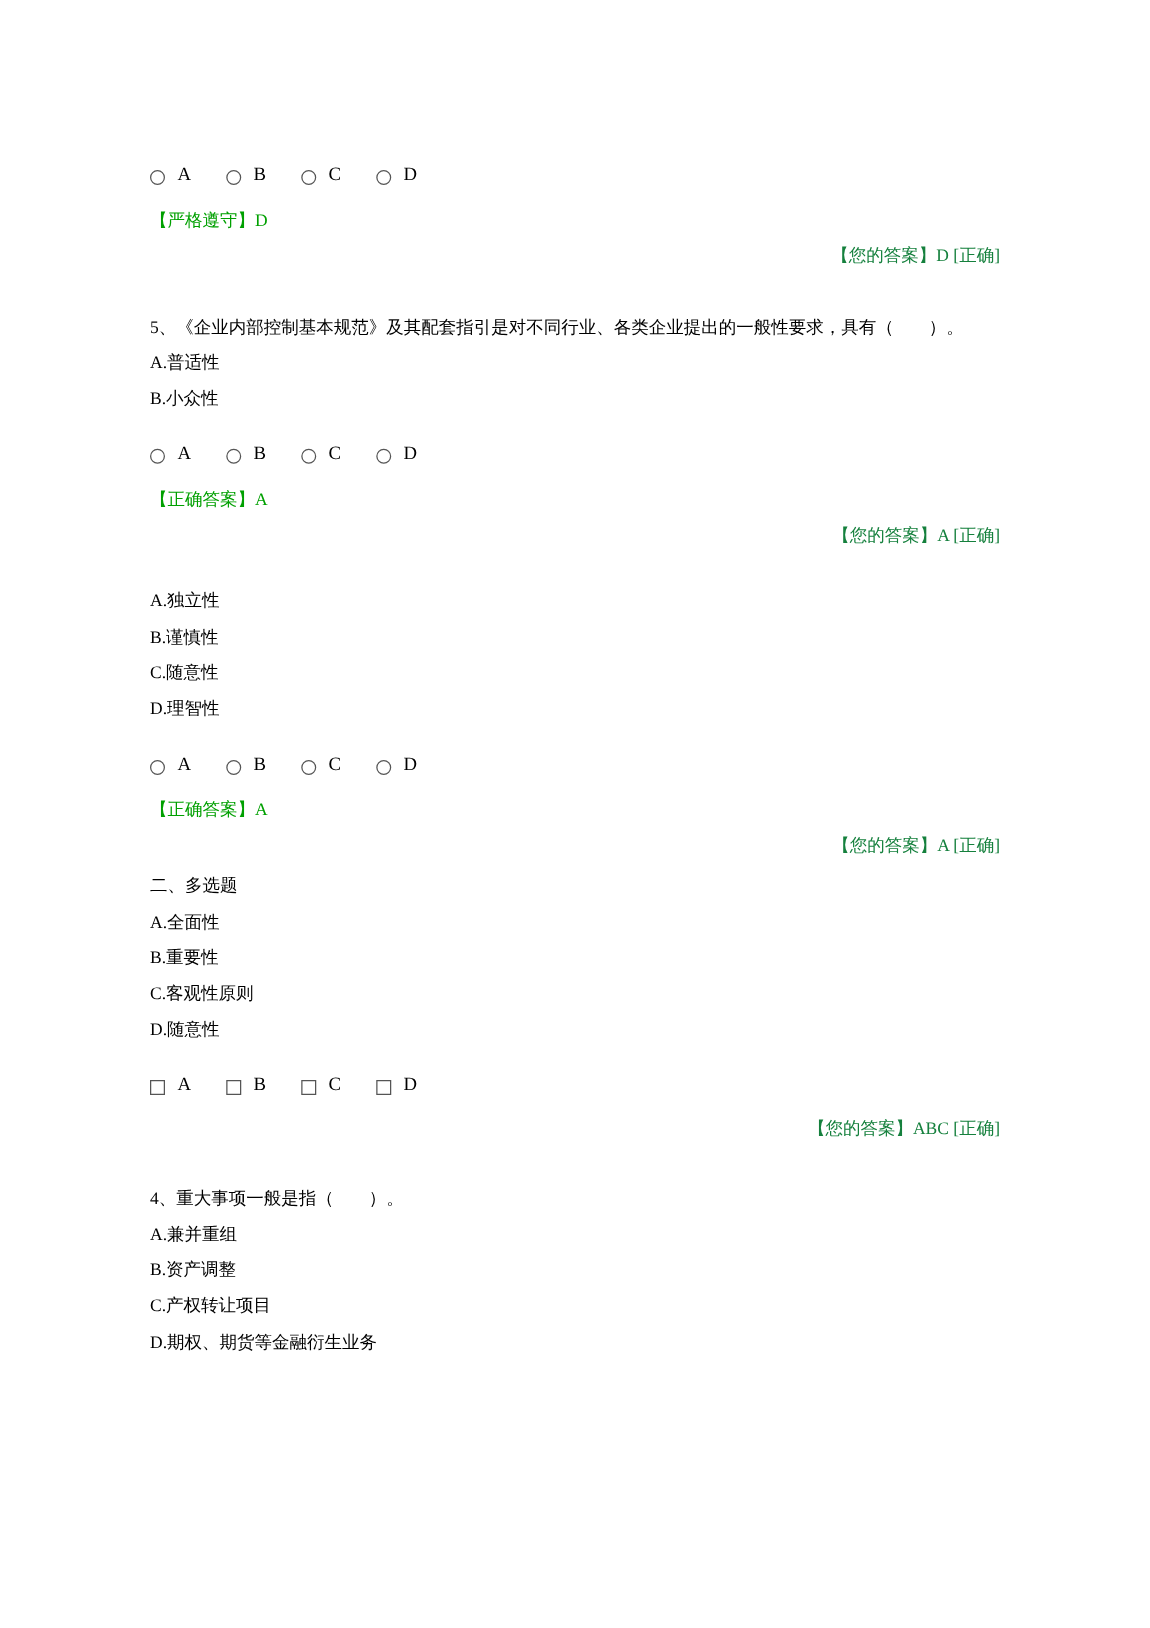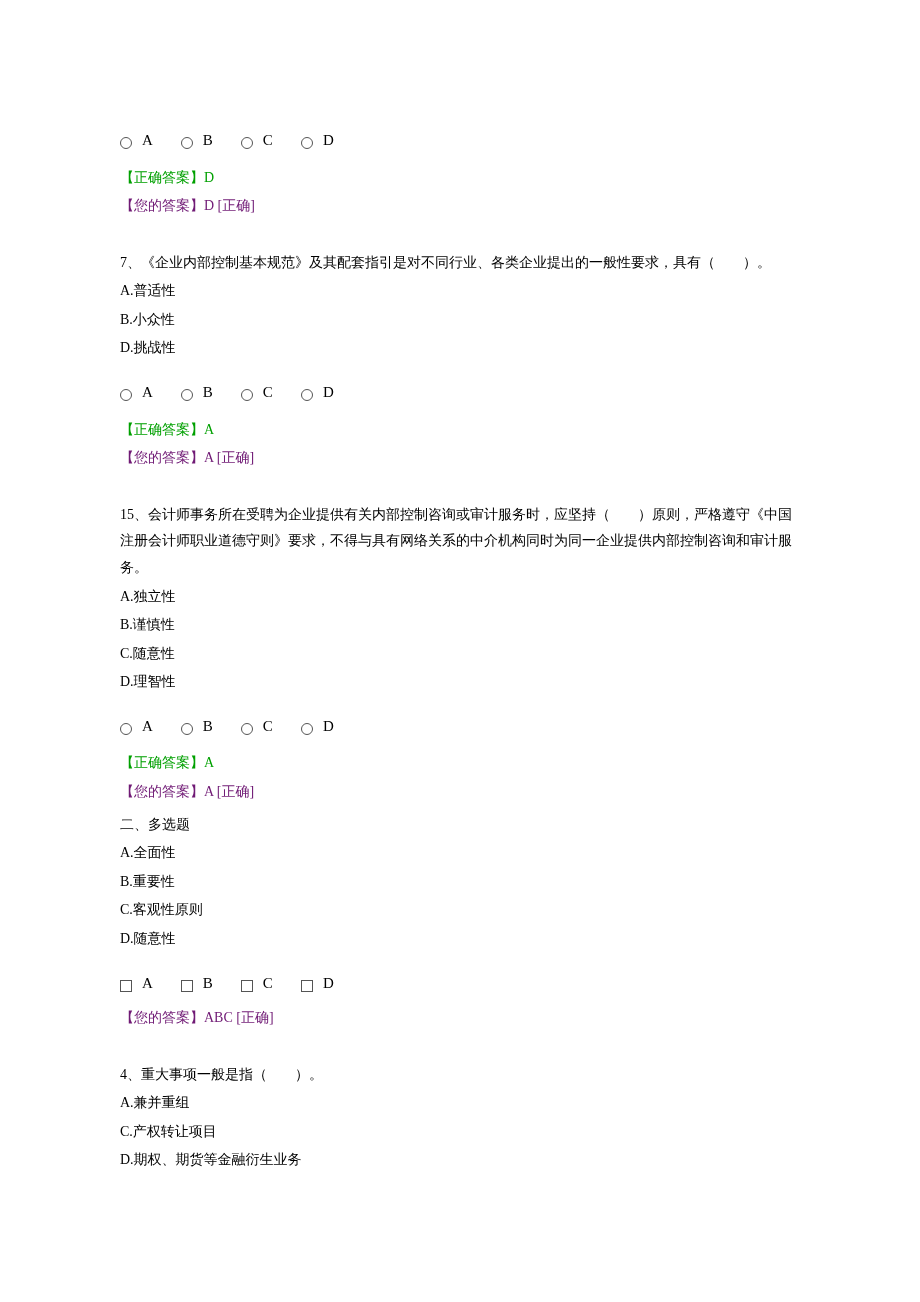--- a/index.html
+++ b/index.html
@@ -48,22 +48,23 @@
     background: #fff;
     display: inline-block;
     position: relative;
     top: 4px;
   }
   .correct {
     color: #00a000;
     margin-top: 10px;
   }
   .your {
-    color: #701a75;
+    color: #15803d;
     margin-top: 2px;
+    text-align: right;
   }
   .spacer { height: 24px; }
   .section-title {
     font-weight: normal;
     margin-top: 6px;
   }
 </style>
 </head>
 <body>
 
@@ -80,29 +81,28 @@
       </div>
     <div class="radio-item">
         <span class="radio-circle"></span>
         <span>C</span>
       </div>
     <div class="radio-item">
         <span class="radio-circle"></span>
         <span>D</span>
       </div>
   </div>
-  <div class="correct">【正确答案】D</div>
+  <div class="correct">【严格遵守】D</div>
   <div class="your">【您的答案】D   [正确]</div>
 
   <div class="spacer"></div>
 
-  <div class="q-stem">7、《企业内部控制基本规范》及其配套指引是对不同行业、各类企业提出的一般性要求，具有（　　）。</div>
+  <div class="q-stem">5、《企业内部控制基本规范》及其配套指引是对不同行业、各类企业提出的一般性要求，具有（　　）。</div>
   <div class="q-opt">A.普适性</div>
   <div class="q-opt">B.小众性</div>
-  <div class="q-opt">D.挑战性</div>
   <div class="radio-row">
     <div class="radio-item">
         <span class="radio-circle"></span>
         <span>A</span>
       </div>
     <div class="radio-item">
         <span class="radio-circle"></span>
         <span>B</span>
       </div>
     <div class="radio-item">
@@ -112,21 +112,20 @@
     <div class="radio-item">
         <span class="radio-circle"></span>
         <span>D</span>
       </div>
   </div>
   <div class="correct">【正确答案】A</div>
   <div class="your">【您的答案】A   [正确]</div>
 
   <div class="spacer"></div>
 
-  <div class="q-stem">15、会计师事务所在受聘为企业提供有关内部控制咨询或审计服务时，应坚持（　　）原则，严格遵守《中国注册会计师职业道德守则》要求，不得与具有网络关系的中介机构同时为同一企业提供内部控制咨询和审计服务。</div>
   <div class="q-opt">A.独立性</div>
   <div class="q-opt">B.谨慎性</div>
   <div class="q-opt">C.随意性</div>
   <div class="q-opt">D.理智性</div>
   <div class="radio-row">
     <div class="radio-item">
         <span class="radio-circle"></span>
         <span>A</span>
       </div>
     <div class="radio-item">
@@ -168,16 +167,17 @@
         <span class="check-square"></span>
         <span>D</span>
       </div>
   </div>
   <div class="your">【您的答案】ABC   [正确]</div>
 
   <div class="spacer"></div>
 
   <div class="q-stem">4、重大事项一般是指（　　）。</div>
   <div class="q-opt">A.兼并重组</div>
+  <div class="q-opt">B.资产调整</div>
   <div class="q-opt">C.产权转让项目</div>
   <div class="q-opt">D.期权、期货等金融衍生业务</div>
 
 </div>
 
 </body></html>

